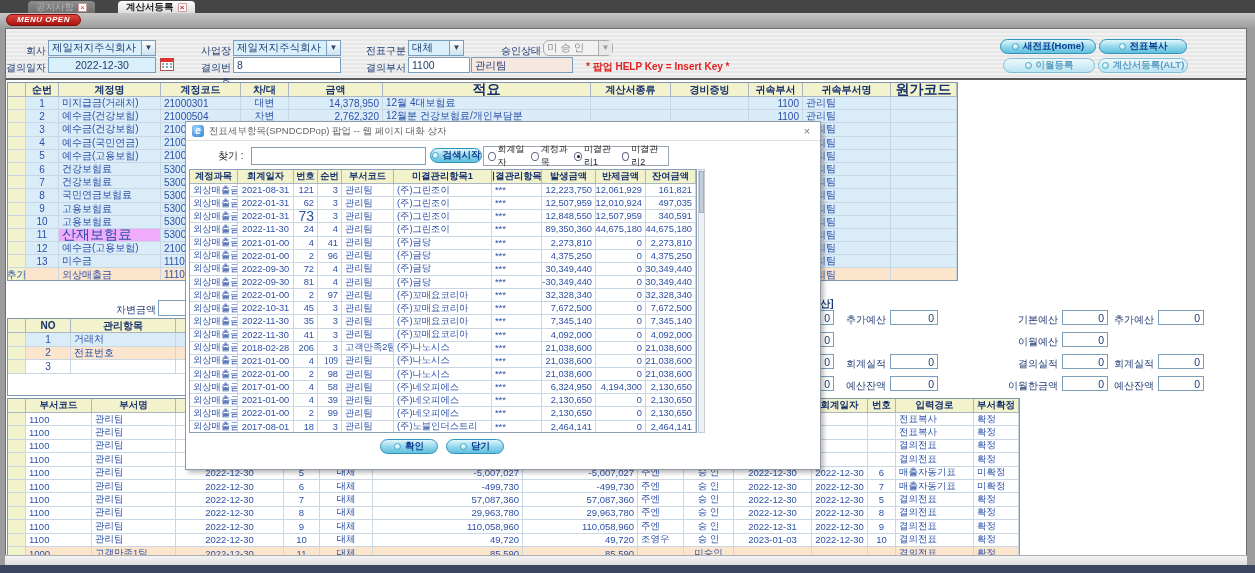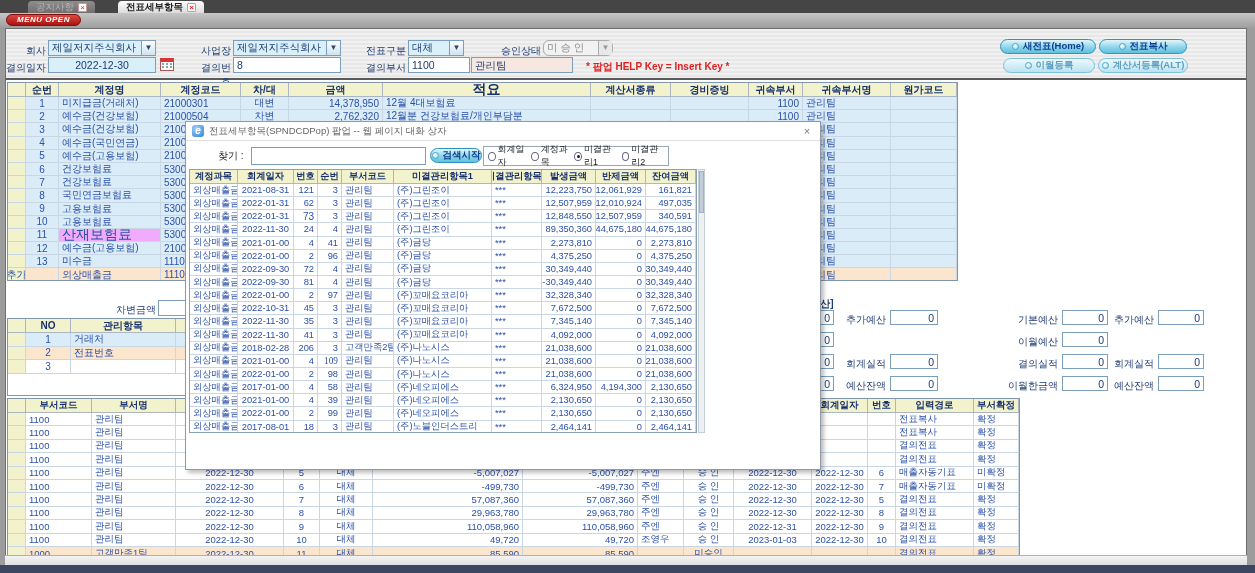--- a/index.html
+++ b/index.html
@@ -71,21 +71,21 @@
 <body>
 
 <div id="stage">
 
   <div class="tabbar">
     <div class="tab tab-inactive" style="left:28px;">
       <span>공지사항</span>
       <span class="tab-close">×</span>
     </div>
     <div class="tab tab-active" style="left:118px;">
-      <span>전표세부항목</span>
+      <span>계산서등록</span>
       <span class="tab-close">×</span>
     </div>
   </div>
   <div class="menuband"></div>
   <div class="menupill">MENU OPEN</div>
 
   <div class="panel"></div>
   <div class="formarea"></div>
   <div class="formsep"></div>
 
@@ -146,21 +146,21 @@
         <div class="gcell" style="width: 33px; flex: 0 0 33px; font-size: 10px;">순번</div>
         <div class="gcell" style="width: 102px; flex: 0 0 102px; font-size: 10px;">계정명</div>
         <div class="gcell" style="width: 80px; flex: 0 0 80px; font-size: 10px;">계정코드</div>
         <div class="gcell" style="width: 48px; flex: 0 0 48px; font-size: 10px;">차/대</div>
         <div class="gcell" style="width: 94px; flex: 0 0 94px; font-size: 10px;">금액</div>
         <div class="gcell" style="width: 208px; flex: 0 0 208px; font-size: 14px;">적요</div>
         <div class="gcell" style="width: 80px; flex: 0 0 80px; font-size: 10px;">계산서종류</div>
         <div class="gcell" style="width: 78px; flex: 0 0 78px; font-size: 10px;">경비증빙</div>
         <div class="gcell" style="width: 54px; flex: 0 0 54px; font-size: 10px;">귀속부서</div>
         <div class="gcell" style="width: 88px; flex: 0 0 88px; font-size: 10px;">귀속부서명</div>
-        <div class="gcell" style="width: 66px; flex: 0 0 66px; font-size: 10px; font-family: Liberation Mono, monospace;">원가코드</div>
+        <div class="gcell" style="width: 66px; flex: 0 0 66px; font-size: 14px; font-family: Liberation Mono, monospace;">원가코드</div>
       </div>
       <div class="grow" style="height: 13.2px;">
         <div class="gcell gsel" style="width: 18px; flex: 0 0 18px; font-size: 10px; justify-content: center;"></div>
         <div class="gcell" style="width: 33px; flex: 0 0 33px; font-size: 10px; justify-content: center; background: rgb(218, 236, 248);">1</div>
         <div class="gcell" style="width: 102px; flex: 0 0 102px; font-size: 10px; justify-content: flex-start; background: rgb(218, 236, 248);">미지급금(거래처)</div>
         <div class="gcell" style="width: 80px; flex: 0 0 80px; font-size: 10px; justify-content: flex-start; background: rgb(218, 236, 248);">21000301</div>
         <div class="gcell" style="width: 48px; flex: 0 0 48px; font-size: 10px; justify-content: center; background: rgb(218, 236, 248);">대변</div>
         <div class="gcell" style="width: 94px; flex: 0 0 94px; font-size: 10px; justify-content: flex-end; background: rgb(218, 236, 248);">14,378,950</div>
         <div class="gcell" style="width: 208px; flex: 0 0 208px; font-size: 10px; justify-content: flex-start; background: rgb(218, 236, 248);">12월 4대보험료</div>
         <div class="gcell" style="width: 80px; flex: 0 0 80px; font-size: 10px; justify-content: flex-start; background: rgb(218, 236, 248);"></div>
@@ -689,21 +689,21 @@
           <div class="gcell" style="width: 52px; flex: 0 0 52px; font-size: 9.3px; justify-content: flex-start;">관리팀</div>
           <div class="gcell" style="width: 98px; flex: 0 0 98px; font-size: 9.3px; justify-content: flex-start;">(주)그린조이</div>
           <div class="gcell" style="width: 50px; flex: 0 0 50px; font-size: 9.3px; justify-content: flex-start;">***</div>
           <div class="gcell" style="width: 54px; flex: 0 0 54px; font-size: 9.3px; justify-content: flex-end;">12,507,959</div>
           <div class="gcell" style="width: 50px; flex: 0 0 50px; font-size: 9.3px; justify-content: flex-end;">12,010,924</div>
           <div class="gcell" style="width: 50px; flex: 0 0 50px; font-size: 9.3px; justify-content: flex-end;">497,035</div>
         </div>
         <div class="grow" style="height: 13.15px;">
           <div class="gcell" style="width: 48px; flex: 0 0 48px; font-size: 9.3px; justify-content: flex-start;">외상매출금</div>
           <div class="gcell" style="width: 56px; flex: 0 0 56px; font-size: 9.3px; justify-content: center;">2022-01-31</div>
-          <div class="gcell" style="width: 24px; flex: 0 0 24px; font-size: 10px; justify-content: flex-end;">73</div>
+          <div class="gcell" style="width: 24px; flex: 0 0 24px; font-size: 14px; justify-content: flex-end;">73</div>
           <div class="gcell" style="width: 24px; flex: 0 0 24px; font-size: 9.3px; justify-content: flex-end;">3</div>
           <div class="gcell" style="width: 52px; flex: 0 0 52px; font-size: 9.3px; justify-content: flex-start;">관리팀</div>
           <div class="gcell" style="width: 98px; flex: 0 0 98px; font-size: 9.3px; justify-content: flex-start;">(주)그린조이</div>
           <div class="gcell" style="width: 50px; flex: 0 0 50px; font-size: 9.3px; justify-content: flex-start;">***</div>
           <div class="gcell" style="width: 54px; flex: 0 0 54px; font-size: 9.3px; justify-content: flex-end;">12,848,550</div>
           <div class="gcell" style="width: 50px; flex: 0 0 50px; font-size: 9.3px; justify-content: flex-end;">12,507,959</div>
           <div class="gcell" style="width: 50px; flex: 0 0 50px; font-size: 9.3px; justify-content: flex-end;">340,591</div>
         </div>
         <div class="grow" style="height: 13.15px;">
           <div class="gcell" style="width: 48px; flex: 0 0 48px; font-size: 9.3px; justify-content: flex-start;">외상매출금</div>
@@ -894,15 +894,25 @@
           <div class="gcell" style="width: 98px; flex: 0 0 98px; font-size: 9.3px; justify-content: flex-start;">(주)노블인더스트리</div>
           <div class="gcell" style="width: 50px; flex: 0 0 50px; font-size: 9.3px; justify-content: flex-start;">***</div>
           <div class="gcell" style="width: 54px; flex: 0 0 54px; font-size: 9.3px; justify-content: flex-end;">2,464,141</div>
           <div class="gcell" style="width: 50px; flex: 0 0 50px; font-size: 9.3px; justify-content: flex-end;">0</div>
           <div class="gcell" style="width: 50px; flex: 0 0 50px; font-size: 9.3px; justify-content: flex-end;">2,464,141</div>
         </div>
       </div>
     <div class="pscroll">
         <div class="thumb"></div>
       </div>
+    <div class="pbtns">
+      <div class="btn">
+          <span class="dot"></span>
+          <span>확인</span>
+        </div>
+      <div class="btn">
+          <span class="dot"></span>
+          <span>닫기</span>
+        </div>
+    </div>
   </div>
 
 </div>
 
 </body></html>

